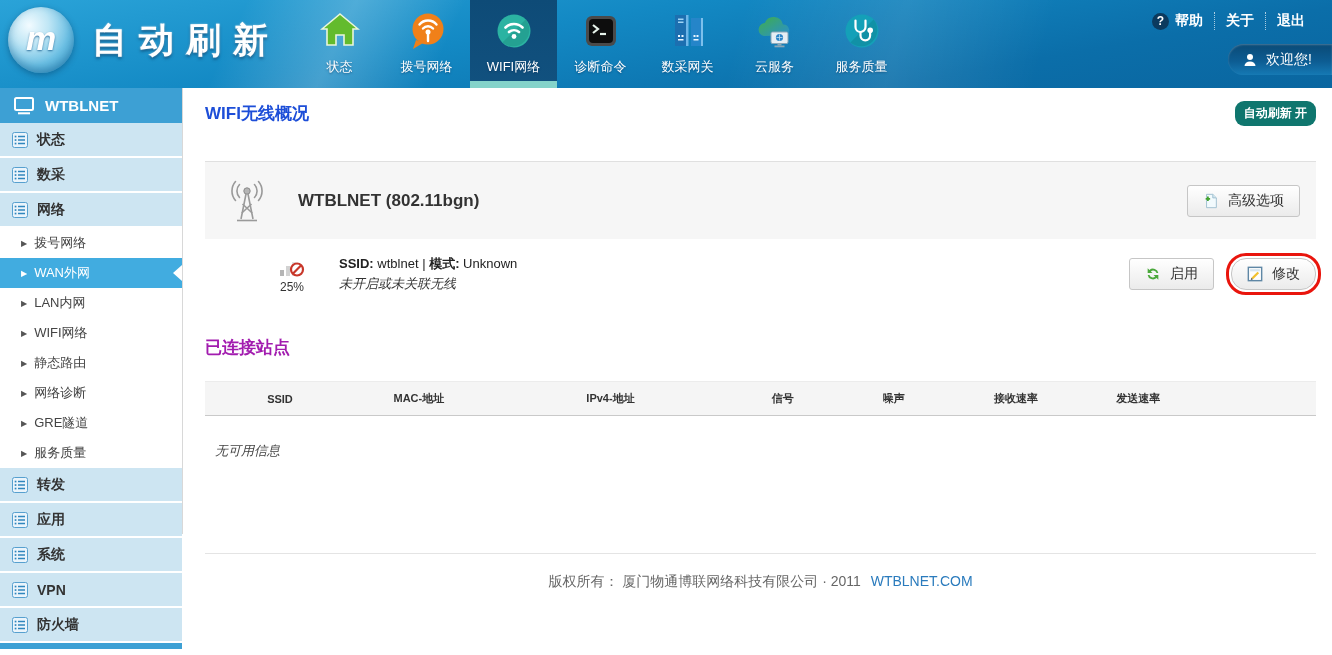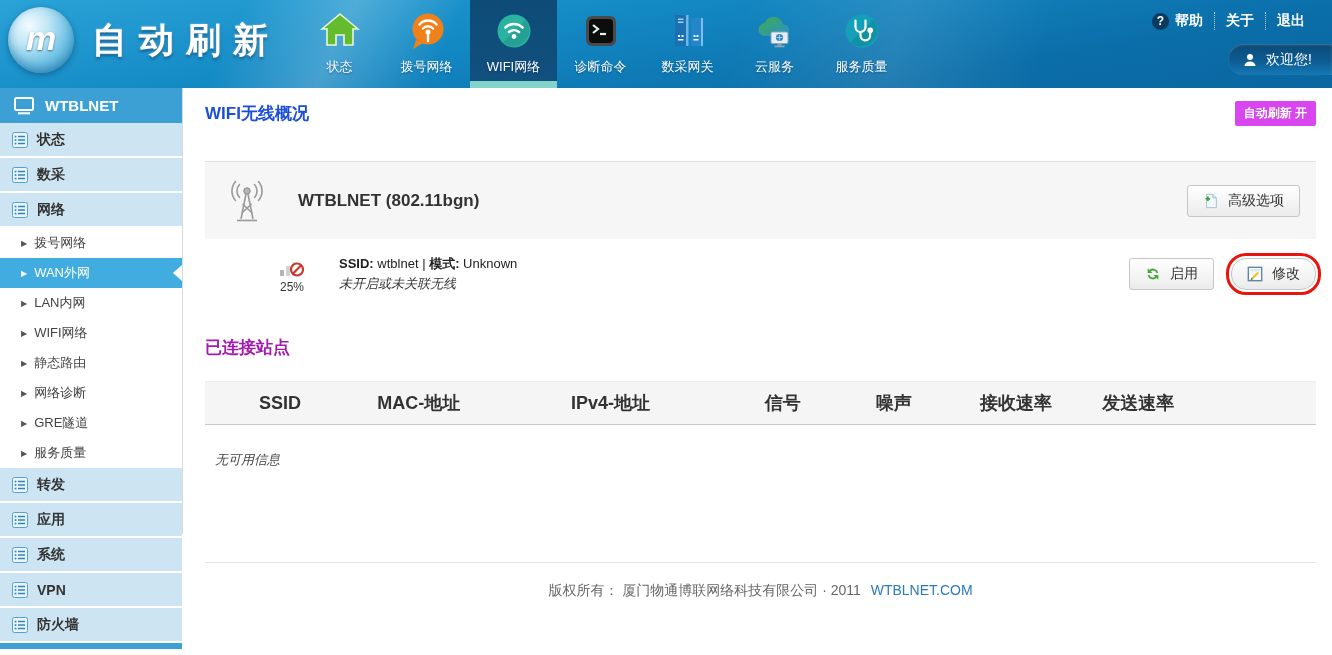--- a/index.html
+++ b/index.html
@@ -63,21 +63,21 @@
   .sub-item.active { background:#41ace0; color:#fff; }
   .sub-item.active::before { color:#fff; }
   .sub-item.active::after { content:""; position:absolute; right:0; top:50%; transform:translateY(-50%);
     border-top:8px solid transparent; border-bottom:8px solid transparent; border-right:9px solid #fff; }
   .sb-strip { margin-top:auto; height:6px; background:#3da0d4; flex:none; }
 
   
   .main { flex:1; padding:0 16px 0 22px; position:relative; }
   .content-top { margin-top:13px; display:flex; align-items:center; justify-content:space-between; }
   .page-title { font-size:17px; font-weight:bold; color:#1d4ed8; }
-  .auto-refresh { background:#d946ef; color:#fff; border:none; border-radius:2px;
+  .auto-refresh { background:#0f766e; color:#fff; border:none; border-radius:9px;
     font-size:12px; font-weight:bold; padding:4px 9px; cursor:pointer;
     font-family:inherit; }
 
   .gray-panel { margin-top:35px; height:78px; background:#f6f6f6; border-top:1px solid #e0e0e0;
     display:flex; align-items:center; padding:0 16px 0 20px; }
   .antenna-ic { width:44px; height:44px; }
   .panel-title { font-size:17px; font-weight:bold; color:#333; margin-left:29px; }
 
   .btn { display:inline-flex; align-items:center; gap:9px; cursor:pointer;
     background:linear-gradient(180deg,#ffffff,#ebebeb); border:1px solid #c6c6c6; border-radius:3px;
@@ -92,21 +92,21 @@
   .wifi-info { margin-left:29px; font-size:13px; color:#222; line-height:20px; }
   .wifi-info b { font-weight:bold; }
   .status-line { font-style:italic; color:#333; }
   .row-buttons { margin-left:auto; display:flex; align-items:center; gap:17px; }
   .btn.red-box { outline:3px solid #e9150d; outline-offset:2px;border-radius:15px; }
 
   .section-title { margin-top:27px; font-size:17px; font-weight:bold; color:#a21caf; }
 
   table.stations { width:100%; margin-top:22px; border-collapse:collapse; }
   table.stations th { background:#f5f5f5; border-top:1px solid #ececec; border-bottom:1px solid #c9c9c9;
-    font-size:18px; font-weight:bold; color:#333; padding:9px 0; text-align:center; }
+    font-size:11px; font-weight:bold; color:#333; padding:9px 0; text-align:center; }
 
   .empty-info { margin:26px 0 0 10px; font-size:13px; font-style:italic; color:#444; }
 
   .footer-sep { border:none; border-top:1px solid #e4e4e4; margin-top:93px; }
   .footer { margin-top:19px; text-align:center; font-size:14px; color:#666; }
   .footer a { color:#2a7bbd; text-decoration:none; margin-left:6px; }
 </style>
 </head>
 <body>
 

